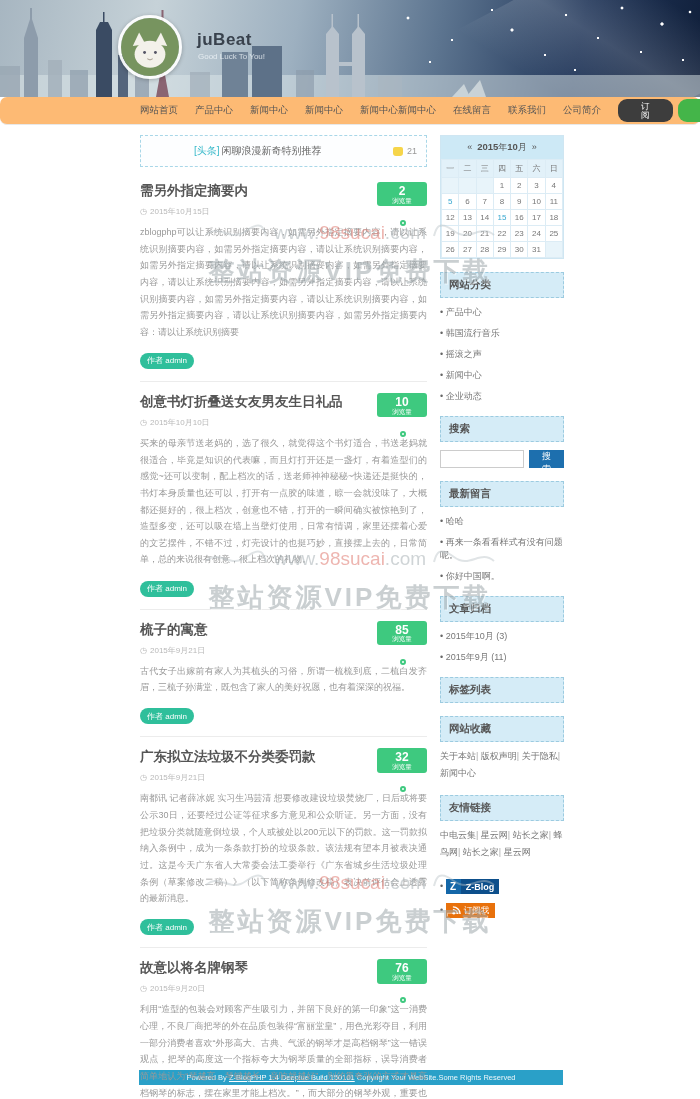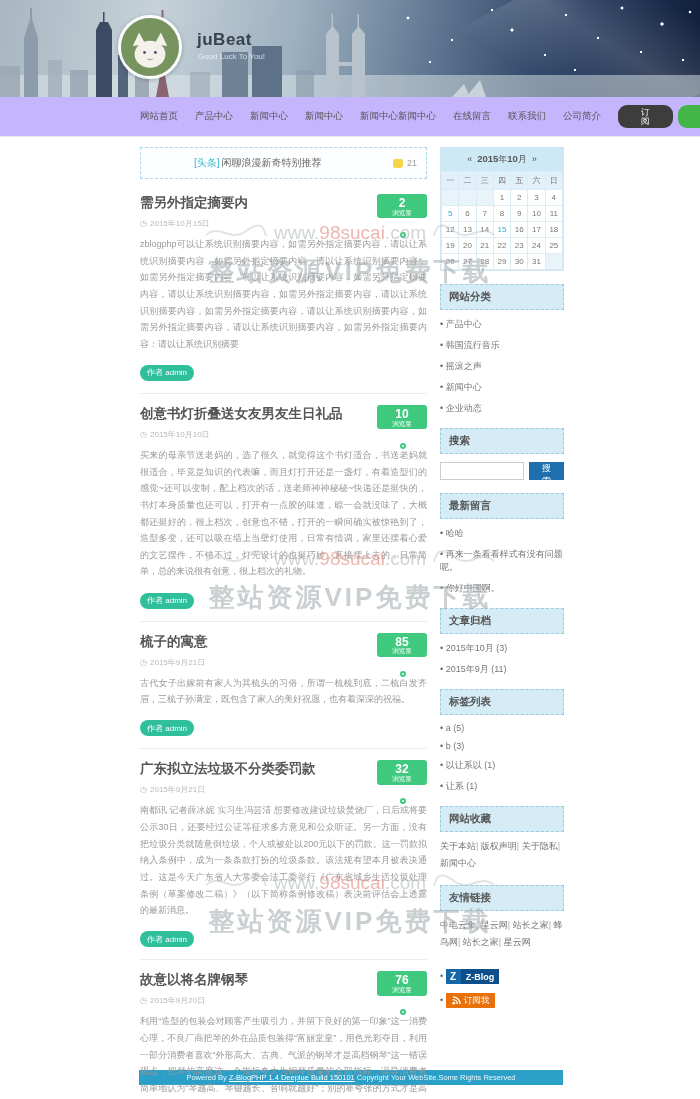--- a/index.html
+++ b/index.html
@@ -37,22 +37,22 @@
   .skyline { position:absolute; left:0; bottom:0; width:700px; height:97px; }
   .avatar { position:absolute; left:118px; top:15px; width:64px; height:64px;
     border-radius:50%; border:3px solid rgba(255,255,255,.92); overflow:hidden;
     box-shadow:0 1px 4px rgba(0,0,0,.25); z-index:3; }
   .avatar svg { display:block; }
   .site-title { position:absolute; left:197px; top:30px; font-size:17px; font-weight:bold;
     color:#39424d; letter-spacing:.5px; z-index:3; }
   .site-subtitle { position:absolute; left:198px; top:52px; font-size:8px;
     color:rgba(245,250,252,.75); z-index:3; }
   
-  .navbar { height:40px; background:#c4b5fd; border-bottom:1px solid #e8e8e8;
-    display:flex; align-items:center; padding:0 130px 0 140px; }
+  .navbar { height:28px; background:#fdba74; border-bottom:1px solid #e8e8e8;
+    display:flex; align-items:center; padding:0 130px 0 140px;border-radius:7px; }
   .navbar a.nav-link { font-size:9.5px; color:#555; text-decoration:none; margin-right:17px; white-space:nowrap; }
   .nav-badges { margin-left:auto; display:flex; gap:5px; }
   .pill { font-size:8.5px; line-height:1; padding:3px 23px; border-radius:9px; color:#fff; text-decoration:none; }
   .pill-dark { background:#3d3d3d; }
   .pill-green { background:#44b549; }
   
   .page { width:424px; margin:10px 0 0 140px; position:relative; z-index:1; }
   .columns { display:flex; gap:13px; }
   .main { width:287px; }
   .sidebar { width:124px; font-size:9px; }
@@ -386,26 +386,20 @@
         <li><a href="#">你好中国啊。</a></li>
       </ul>
 
       <div class="side-h">文章归档</div>
       <ul class="side-list">
         <li><a href="#">2015年10月 (3)</a></li>
         <li><a href="#">2015年9月 (11)</a></li>
       </ul>
 
       <div class="side-h">标签列表</div>
-      <ul class="side-list">
-        <li><a href="#">a (5)</a></li>
-        <li><a href="#">b (3)</a></li>
-        <li><a href="#">以让系以 (1)</a></li>
-        <li><a href="#">让系 (1)</a></li>
-      </ul>
 
       <div class="side-h">网站收藏</div>
       <div class="inline-links">
         <a href="#">关于本站</a>| <a href="#">版权声明</a>| <a href="#">关于隐私</a>| <a href="#">新闻中心</a>
       </div>
 
       <div class="side-h">友情链接</div>
       <div class="inline-links">
         <a href="#">中电云集</a>| <a href="#">星云网</a>| <a href="#">站长之家</a>| <a href="#">蜂鸟网</a>| <a href="#">站长之家</a>| <a href="#">星云网</a>
       </div>

